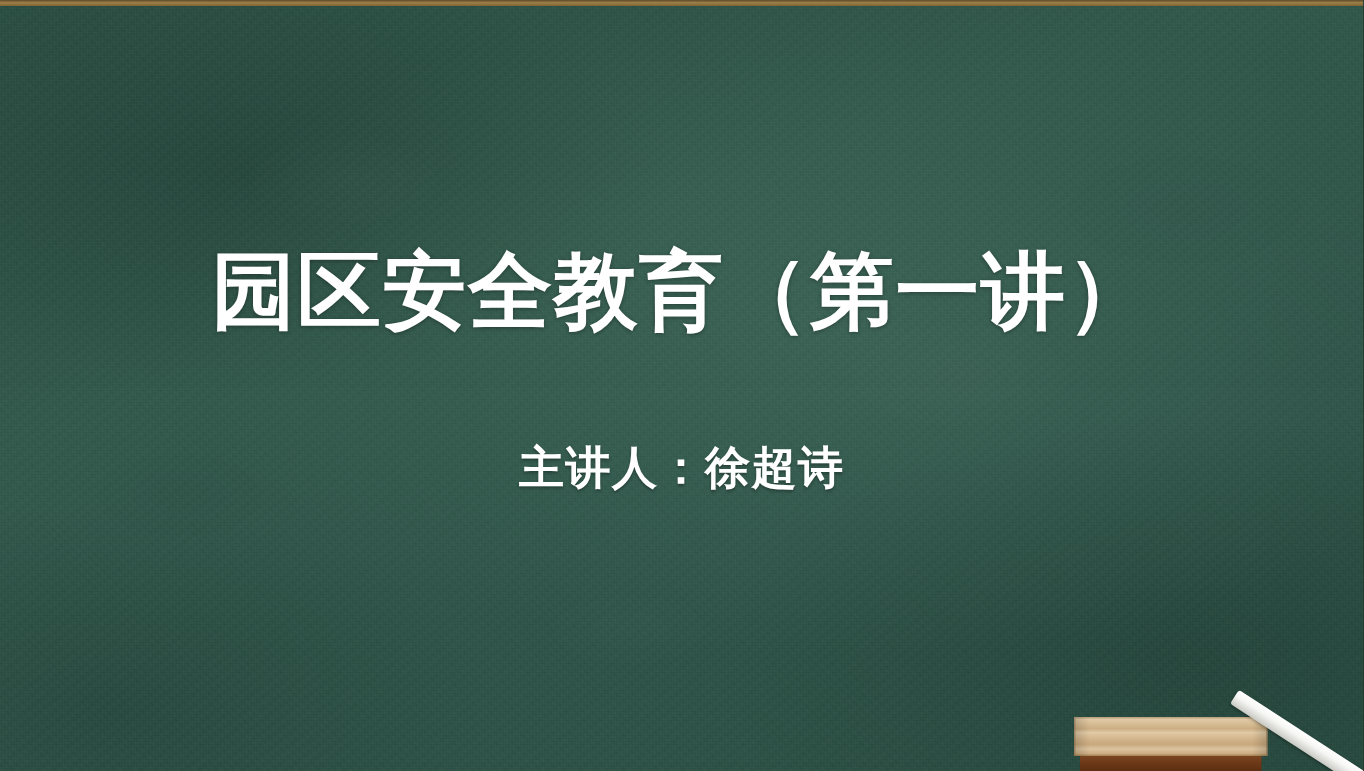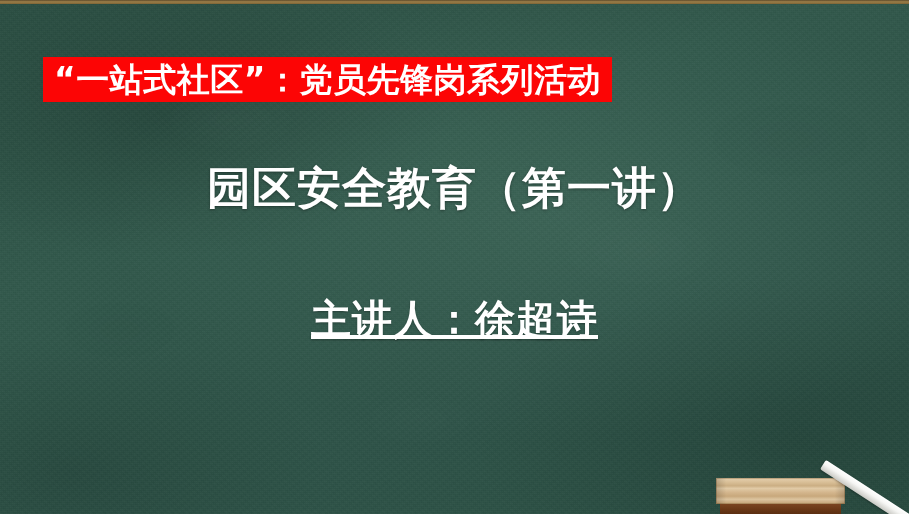--- a/index.html
+++ b/index.html
@@ -76,45 +76,44 @@
   }
 
   
   .main-title {
     position: absolute;
     left: 0;
     right: 0;
     top: 163px;
     text-align: center;
     color: #ffffff;
-    font-size: 44px;
+    font-size: 56px;
     font-weight: bold;
     line-height: 1.15;
     letter-spacing: 1px;
     white-space: nowrap;
     text-shadow: 0 1px 3px rgba(0,0,0,0.35);
   }
 
   
   .presenter-block {
     position: absolute;
     left: 0;
     right: 0;
     top: 294px;
     text-align: center;
     color: #ffffff;
   }
   .presenter-name {
-    font-size: 40px;
+    font-size: 30px;
     font-weight: bold;
     line-height: 1.25;
     letter-spacing: 1px;
     white-space: nowrap;
     text-shadow: 0 1px 2px rgba(0,0,0,0.30);
-    text-decoration: underline;
   }
   .presenter-date {
     margin-top: 8px;
     font-size: 29px;
     font-weight: normal;
     line-height: 1.2;
     letter-spacing: 0.5px;
     white-space: nowrap;
     text-shadow: 0 1px 2px rgba(0,0,0,0.30);
   }
@@ -176,23 +175,20 @@
 </style>
 </head>
 <body>
 
 <div id="slide">
 
   <div class="texture"></div>
   <div class="smudges"></div>
   <div class="frame-top"></div>
 
-  <div class="banner">
-    <span class="banner-text">“一站式社区”：党员先锋岗系列活动</span>
-  </div>
 
   <div class="main-title">园区安全教育（第一讲）</div>
 
   <div class="presenter-block">
     <div class="presenter-name">主讲人：徐超诗</div>
   </div>
 
   <div class="eraser">
     <div class="eraser-body"></div>
     <div class="eraser-base"></div>

